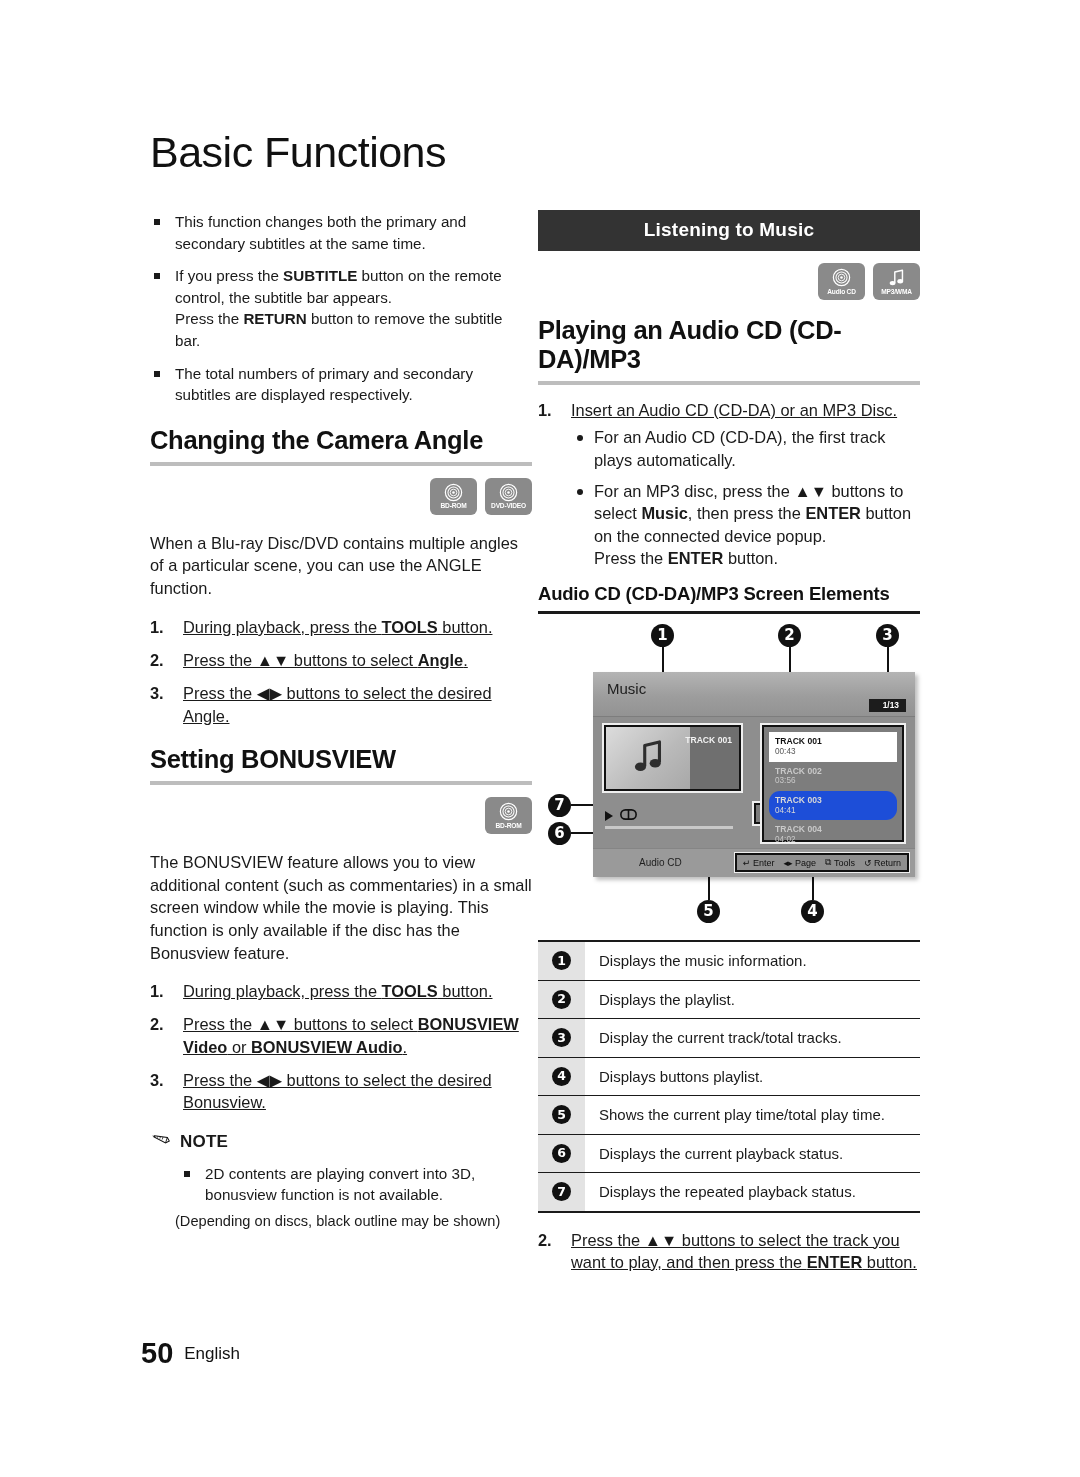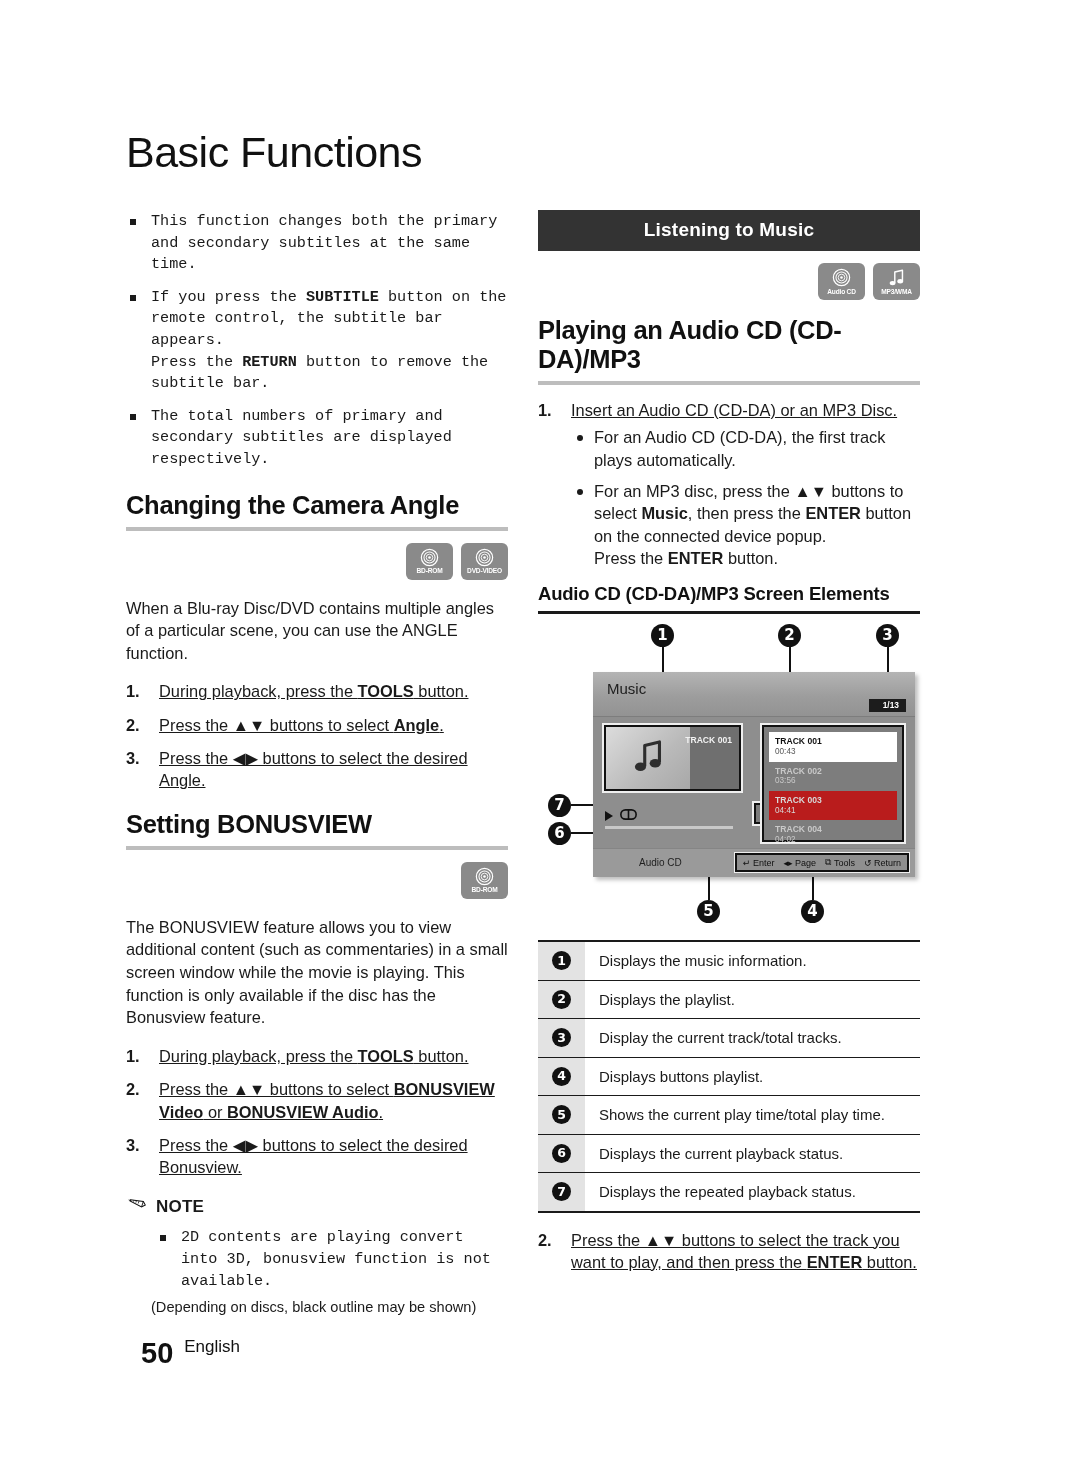--- a/index.html
+++ b/index.html
@@ -6,31 +6,31 @@
   html, body {
     width: 1080px; height: 1477px;
     background: #ffffff;
     font-family: "Liberation Sans", sans-serif;
     color: #1a1a1a;
     overflow: hidden;
   }
   .page { position: relative; width: 1080px; height: 1477px; }
 
   
-  .col-left  { position: absolute; left: 126px; top: 130px; width: 382px; }
+  .col-left  { position: absolute; left: 150px; top: 130px; width: 382px; }
   .col-right { position: absolute; left: 538px; top: 210px; width: 382px; }
 
   
   .chapter-title {
     font-size: 43px; font-weight: 400; letter-spacing: -0.5px;
     color: #111; line-height: 1.05; margin-bottom: 36px;
   }
 
   
-  ul.sq { list-style: none; font-family: Liberation Mono, monospace; }
+  ul.sq { list-style: none; }
   ul.sq > li {
     position: relative; padding-left: 25px; margin-bottom: 13px;
     font-size: 15.2px; line-height: 1.42; color: #1a1a1a;
   }
   ul.sq > li::before {
     content: ""; position: absolute; left: 4px; top: 8px;
     width: 6px; height: 6px; background: #1a1a1a;
   }
   ul.sq.tight > li { margin-bottom: 11px; }
 
@@ -190,21 +190,21 @@
     background: #7d7d7d;
     border: 2.5px solid #111; outline: 2px solid #efefef;
     padding: 5px 5px 0 5px;
   }
   .trk { padding: 4px 6px; }
   .trk .tname { font-size: 8.6px; font-weight: bold; line-height: 1.25; }
   .trk .ttime { font-size: 8.2px; line-height: 1.3; }
   .trk.sel { background: #ffffff; }
   .trk.sel .tname { color: #111; }
   .trk.sel .ttime { color: #555; }
-  .trk.hi  { background: #b91c1c; }
+  .trk.hi  { background: #1d4ed8; border-radius: 11px; }
   .trk.hi .tname, .trk.hi .ttime { color: #d8d8d8; }
   .trk.pl .tname, .trk.pl .ttime { color: #c9c9c9; }
 
   .screen-foot {
     position: absolute; left: 0; bottom: 0; width: 100%; height: 29px;
     background: #9a9a9a; border-top: 1px solid #858585;
   }
   .foot-label {
     position: absolute; left: 46px; top: 8px;
     font-size: 10px; color: #1f1f1f;
@@ -212,21 +212,21 @@
   .foot-keys {
     position: absolute; right: 6px; top: 4px;
     background: #8f8f8f; border: 2.2px solid #111; outline: 1.6px solid #efefef;
     display: flex; align-items: center; gap: 9px;
     padding: 2px 6px; font-size: 9px; color: #111; white-space: nowrap;
   }
   .fk { display: inline-flex; align-items: center; gap: 2.5px; }
   .fk .kg { font-family: "DejaVu Sans", sans-serif; font-size: 9px; }
 
   
-  .footer { position: absolute; left: 141px; top: 1337px; display: flex; align-items: flex-start; gap: 11px; }
+  .footer { position: absolute; left: 141px; top: 1337px; display: flex; align-items: center; gap: 11px; }
   .footer .pno { font-size: 29px; font-weight: bold; color: #111; }
   .footer .lang { font-size: 17px; color: #111; }
 </style>
 </head>
 <body>
 
 <div class="page">
 
   <div class="col-left">
 

